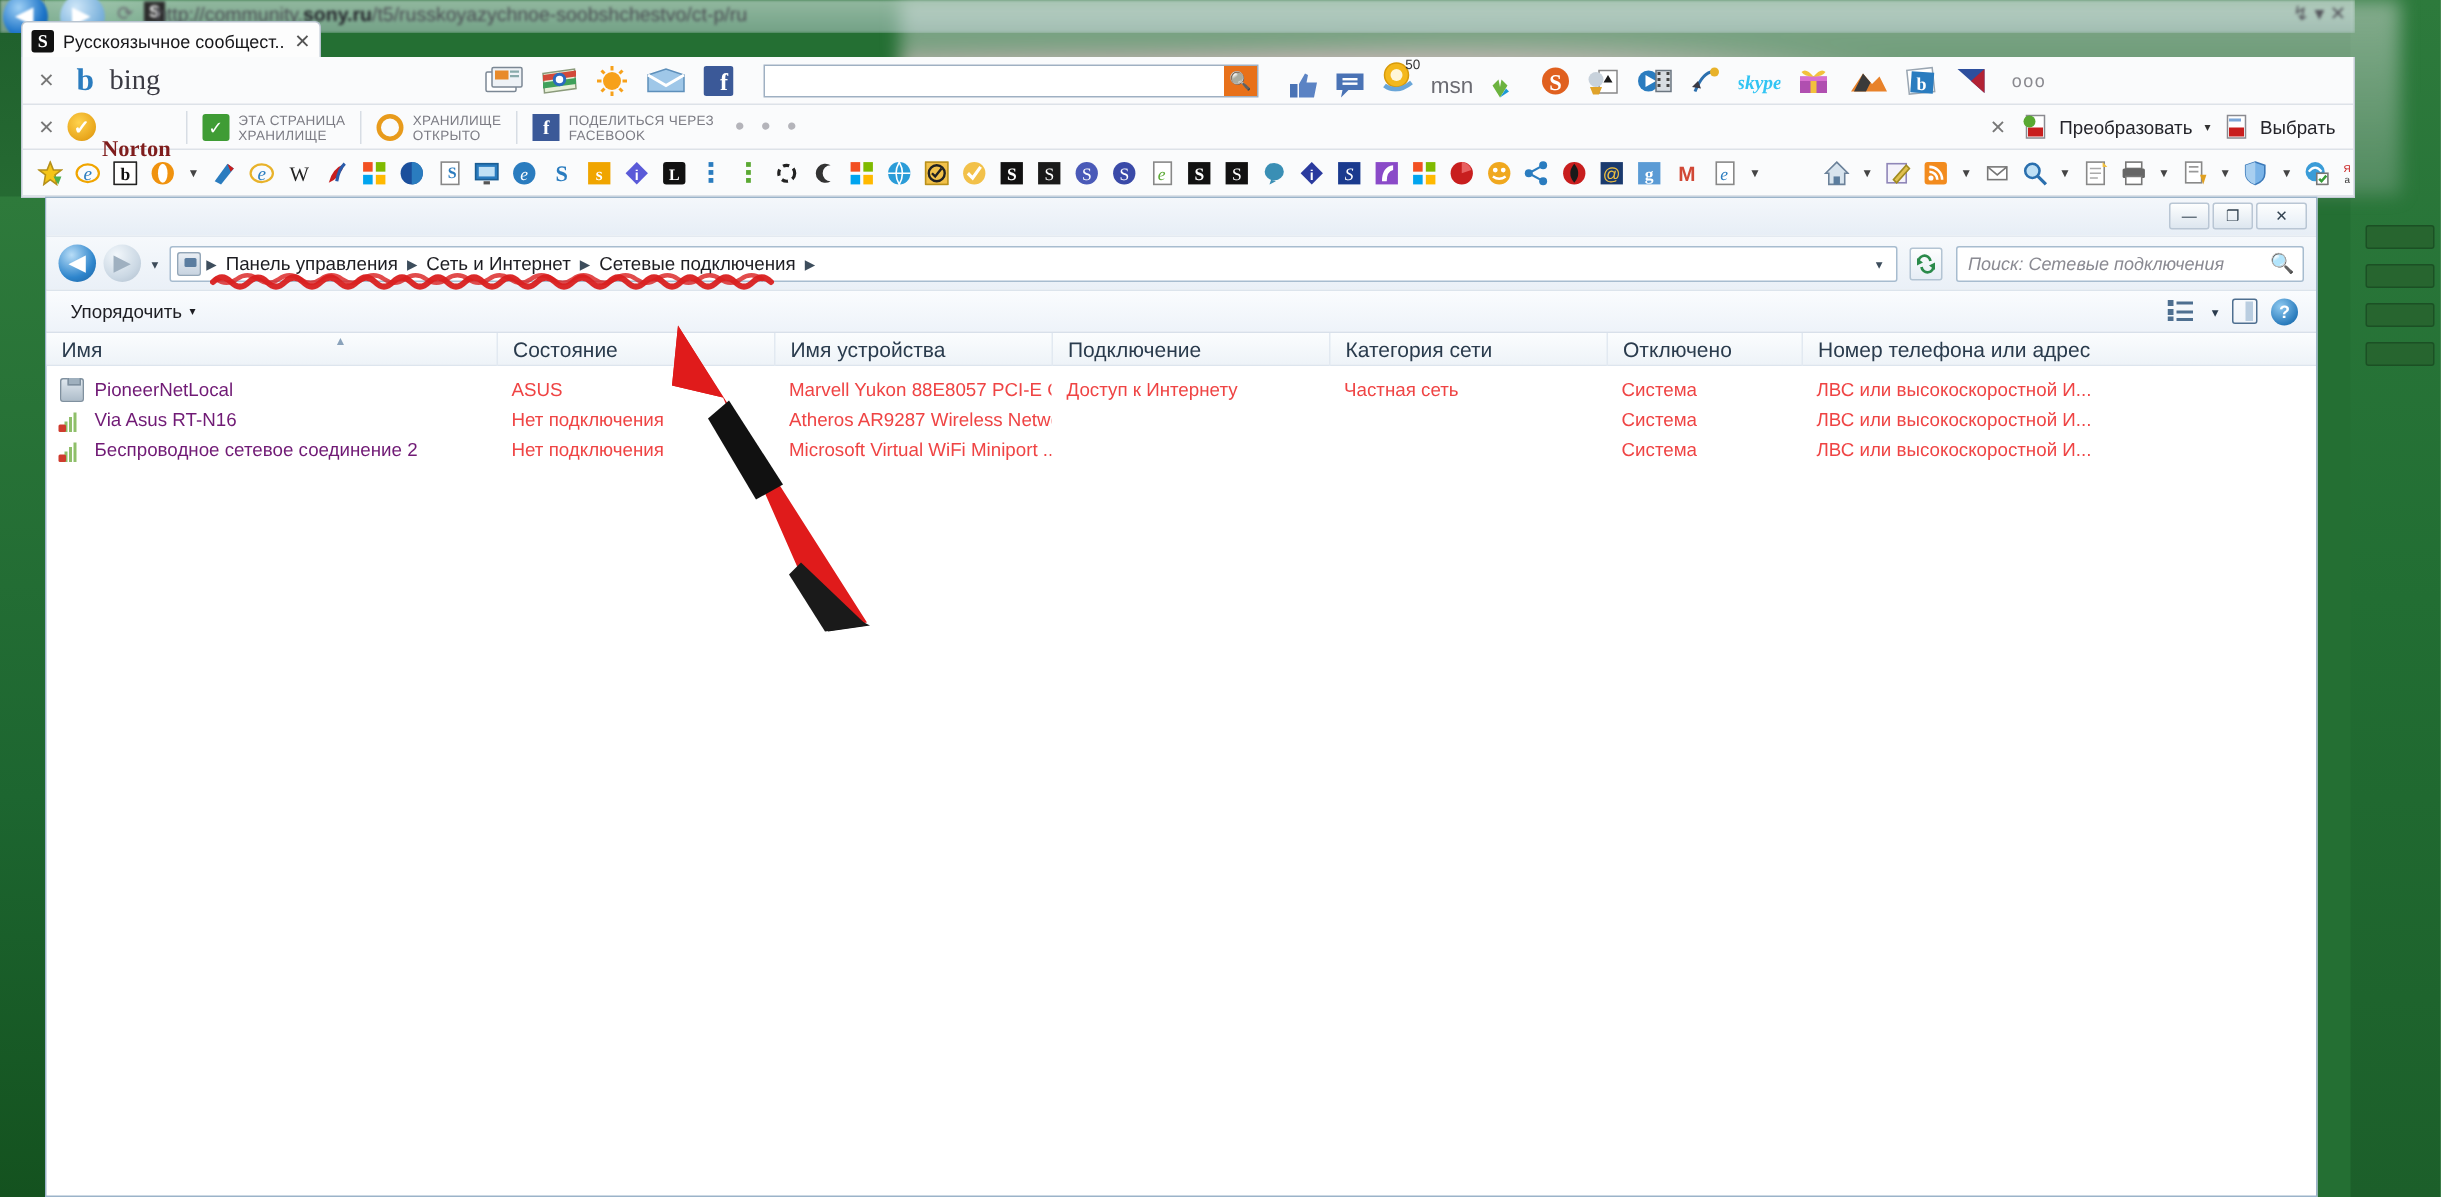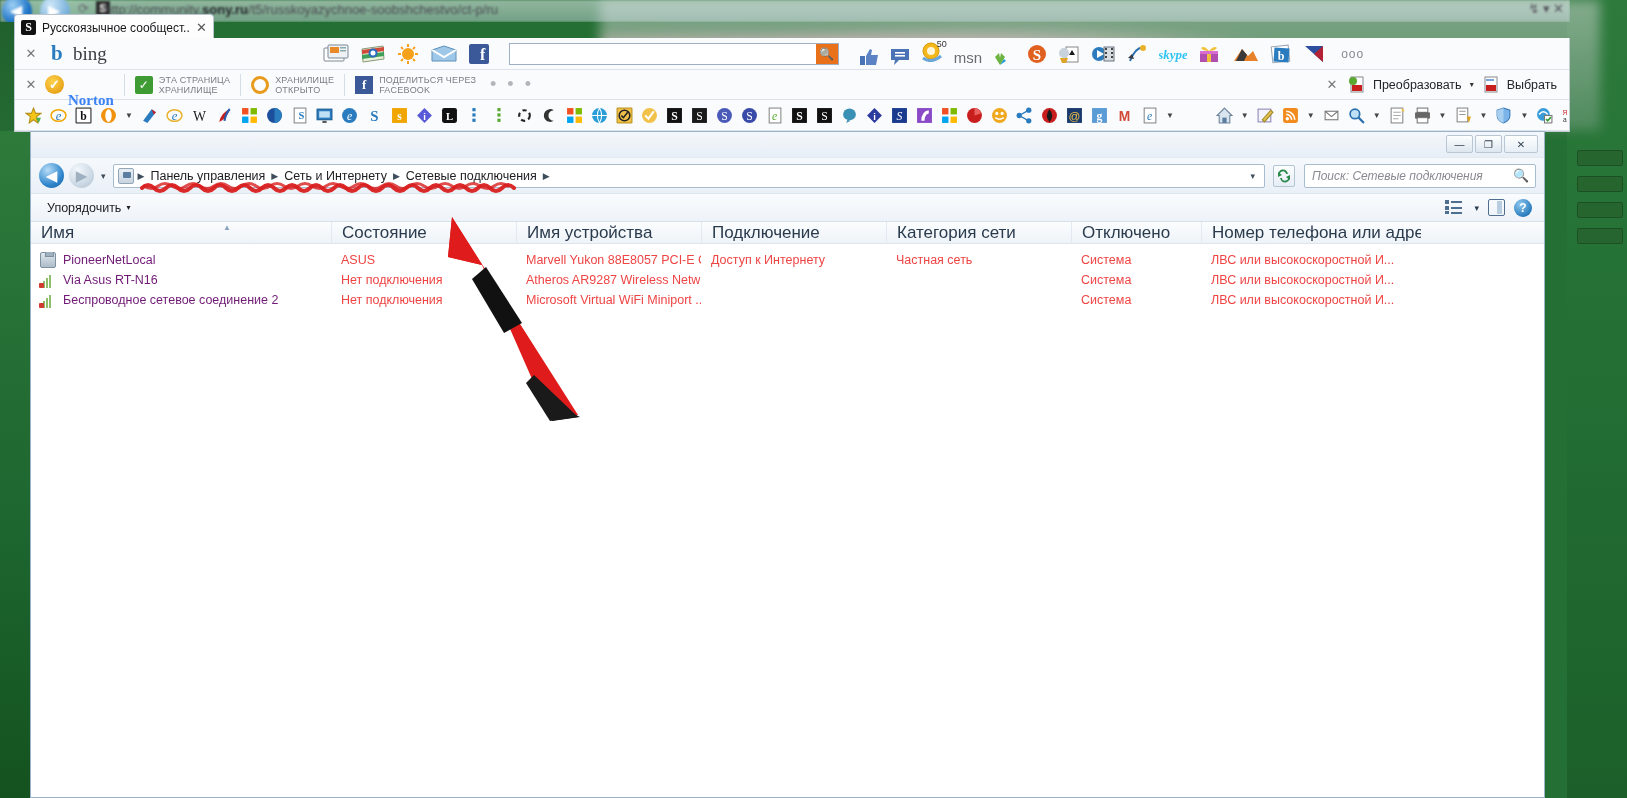--- a/index.html
+++ b/index.html
@@ -127,21 +127,21 @@
   
   .nortonbar {
     position: absolute; left: 0; top: 32px; width: 100%; height: 30px;
     border-bottom: 1px solid #dde2e8;
     display:flex; align-items:center; padding: 0 8px; gap: 0;
   }
   .norton-logo { display:flex; align-items:center; gap:4px; margin-left:6px; }
   .norton-tick { width:19px; height:19px; border-radius:50%;
     background: radial-gradient(circle at 40% 35%, #ffd24d, #e8a51b 70%, #b87d06);
     color:#fff; font-size:13px; line-height:19px; text-align:center; font-weight:bold; }
-  .norton-word { font-size:15px; font-weight:bold; color:#3b82f6; font-family:"Liberation Serif", serif;margin-top:32px; }
+  .norton-word { font-size:15px; font-weight:bold; color:#7f1d1d; font-family:"Liberation Serif", serif;margin-top:32px; }
   .nsep { width:1px; height:22px; background:#d7dde4; margin: 0 10px; }
   .n-item { display:flex; align-items:center; gap:6px; }
   .n-sq { width:18px; height:18px; background:#3f9c35; color:#fff; font-size:12px;
           line-height:18px; text-align:center; border-radius:2px;}
   .n-ring { width:18px; height:18px; border-radius:50%; border:3px solid #e89b1c; }
   .n-fb { width:18px; height:18px; background:#3b5998; color:#fff; font-weight:bold;
           font-size:13px; line-height:18px; text-align:center; font-family:"Liberation Serif", serif;}
   .n-two { display:flex; flex-direction:column; line-height:10px; }
   .n-two span { font-size:9px; color:#7c7c84; letter-spacing:.2px; }
   .n-dots { color:#b4b4ba; font-size:18px; letter-spacing:3px; margin-left:14px; }
@@ -235,21 +235,21 @@
     background: radial-gradient(circle at 35% 30%, #8ec9f0, #2a7cbd 70%, #1a5d93);
     color:#fff; font-size:12px; font-weight:bold; display:flex; align-items:center; justify-content:center;
   }
 
   
   .col-head {
     height:22px; background: linear-gradient(180deg,#fbfdfe,#eef3f8);
     border-bottom:1px solid #dde5ee; display:flex; align-items:center; position:relative;
   }
   .col-head .ch {
-    font-size:17px; color:#2a3b4d; padding-left:10px; border-left:1px solid #e2e9f1;
+    font-size:14px; color:#2a3b4d; padding-left:10px; border-left:1px solid #e2e9f1;
     height:22px; line-height:22px; overflow:hidden; white-space:nowrap; flex:0 0 auto;
   }
   .col-head .ch:first-child { border-left:none; }
   .sort-caret {
     position:absolute; left:192px; top:1px; font-size:8px; color:#8ba3bb;
   }
 
   
   .rows { position:relative; }
   .row { height:20px; display:flex; align-items:center; font-size:12.5px; }
@@ -797,21 +797,21 @@
     <div class="exp-navbar">
       <div class="nav-circle back">◀</div>
       <div class="nav-circle fwd">▶</div>
       <span class="nav-dd">▾</span>
 
       <div class="crumbbar">
         <span class="crumb-ic"></span>
         <span class="crumb-sep">▶</span>
         <span class="crumb">Панель управления</span>
         <span class="crumb-sep">▶</span>
-        <span class="crumb">Сеть и Интернету</span>
+        <span class="crumb">Сеть и Интернет</span>
         <span class="crumb-sep">▶</span>
         <span class="crumb">Сетевые подключения</span>
         <span class="crumb-sep">▶</span>
         <span class="crumb-spacer"></span>
         <span class="crumb-dd">▾</span>
       </div>
 
       <div class="refresh-btn">
         <svg width="14" height="14" viewBox="0 0 14 14">
           <path d="M2 6 A4 4 0 0 1 10 5" stroke="#2a8a4a" stroke-width="1.8" fill="none"></path>

